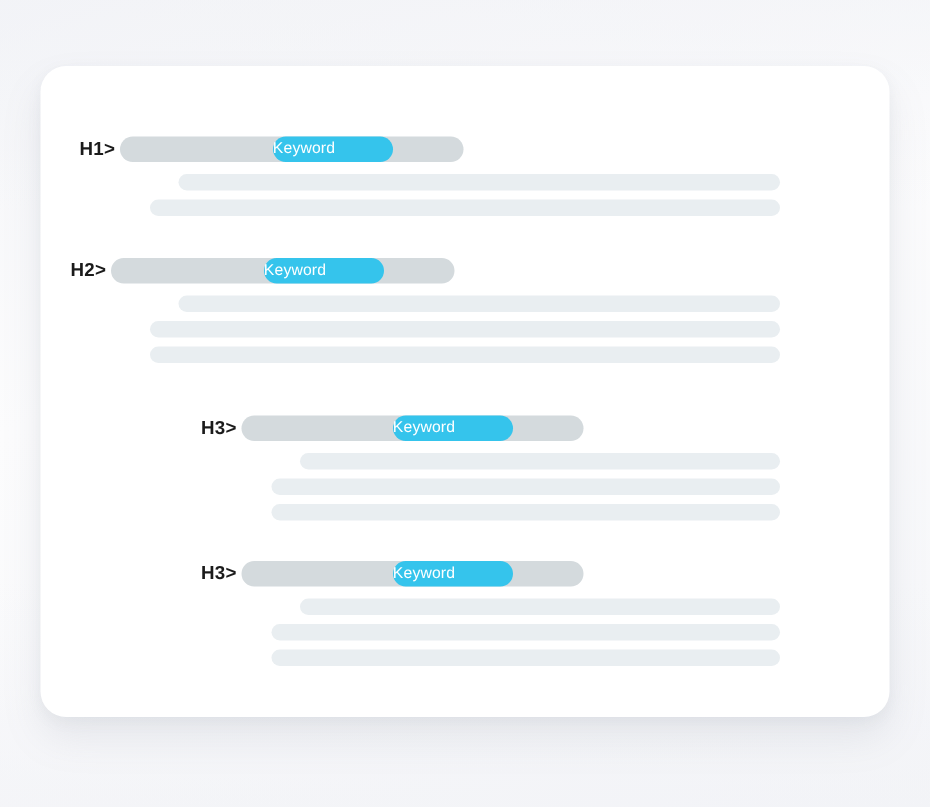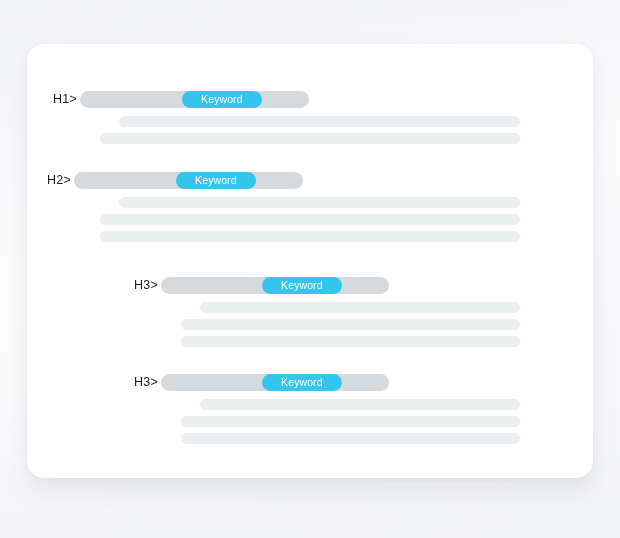--- a/index.html
+++ b/index.html
@@ -64,21 +64,21 @@
   
   .row {
     position: absolute;
     display: flex;
     align-items: center;
     height: 18px;
   }
 
   .h-label {
     font-size: 12.5px;
-    font-weight: normal;
+    font-weight: bold;
     color: #1b1b1b;
     letter-spacing: 0.2px;
     white-space: nowrap;
     user-select: none;
   }
 
   
   .head-bar {
     position: relative;
     height: 17px;
@@ -90,21 +90,20 @@
 
   
   .pill {
     position: absolute;
     height: 17px;
     background: #35c4ec;
     border-radius: 9px;
     color: #ffffff;
     font-size: 10.5px;
     line-height: 17px;
-    text-align: center;
     white-space: nowrap;
     letter-spacing: 0.1px;
   }
 
   
   .line {
     position: absolute;
     height: 11px;
     background: #e9eef1;
     border-radius: 6px;

